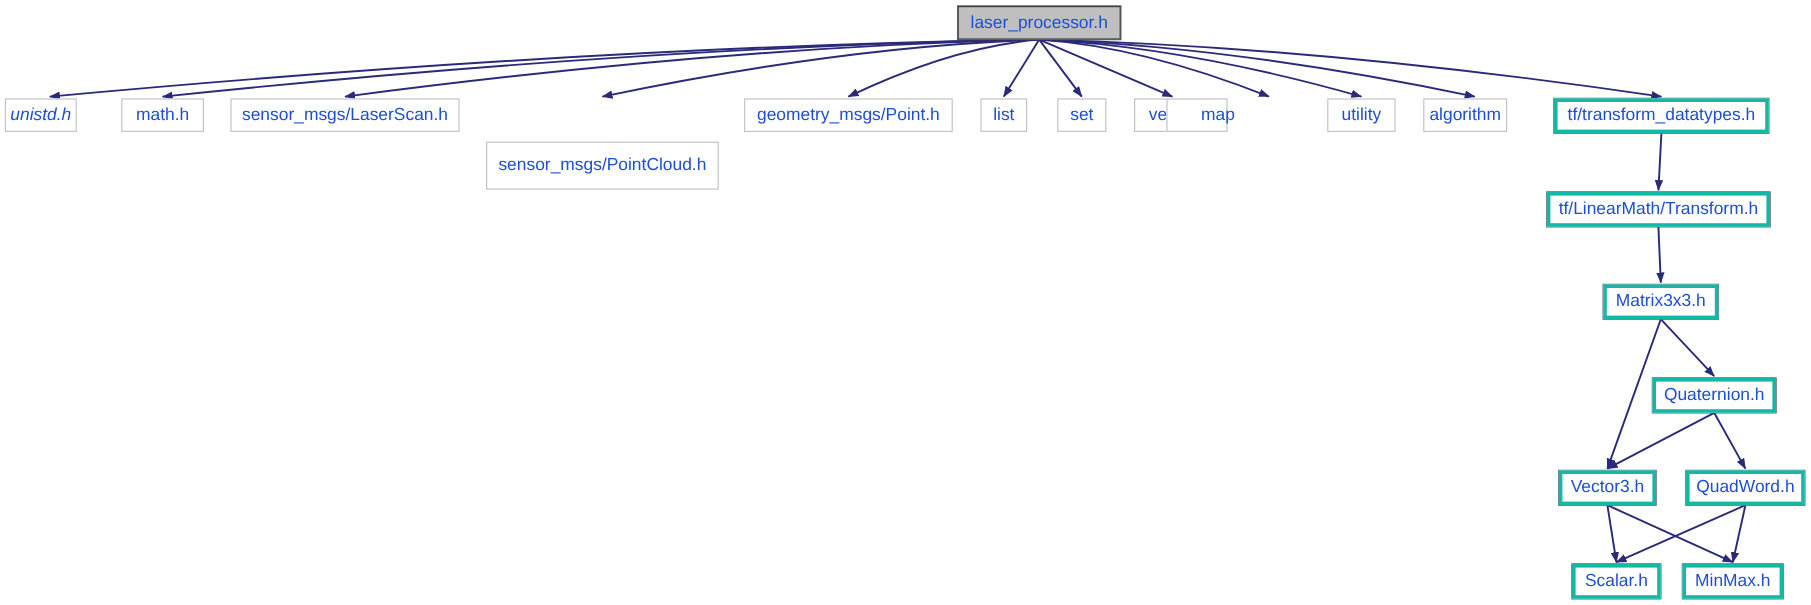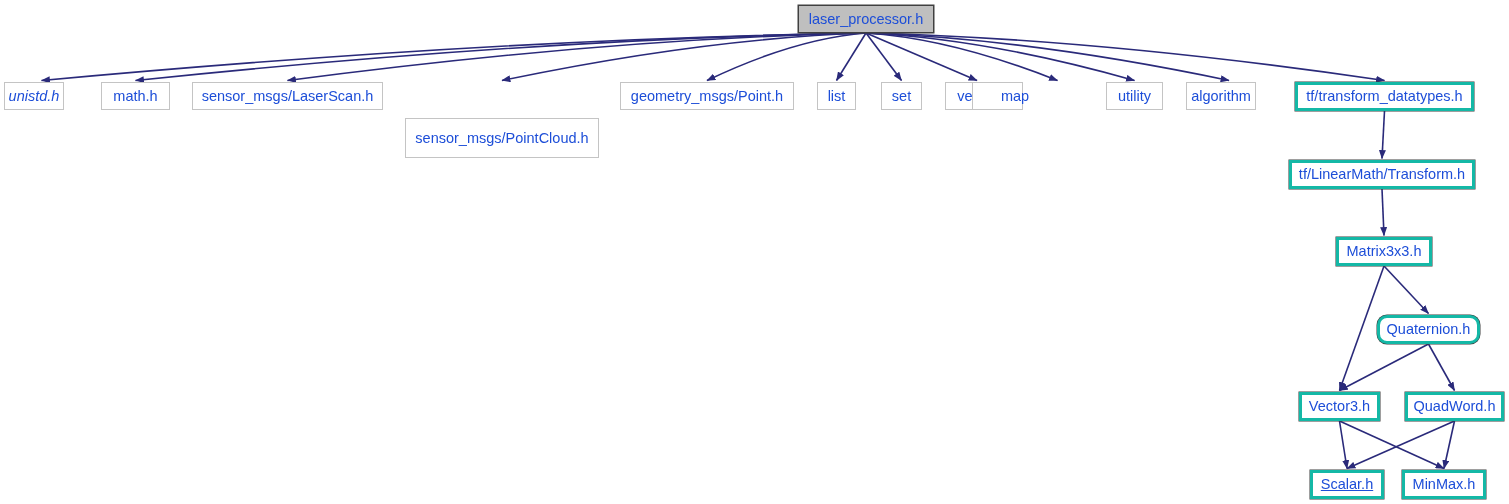--- a/index.html
+++ b/index.html
@@ -130,29 +130,29 @@
       </div>
       <div class="node-box strong" style="left: 1295px; top: 82px; width: 179px; height: 29px;">
         <span class="node-label">tf/transform_datatypes.h</span>
       </div>
       <div class="node-box strong" style="left: 1289px; top: 160px; width: 186px; height: 29px;">
         <span class="node-label">tf/LinearMath/Transform.h</span>
       </div>
       <div class="node-box strong" style="left: 1336px; top: 237px; width: 96px; height: 29px;">
         <span class="node-label">Matrix3x3.h</span>
       </div>
-      <div class="node-box strong" style="left: 1377px; top: 315px; width: 103px; height: 29px; border-radius: 10px;">
+      <div class="node-box strong" style="left: 1377px; top: 315px; width: 103px; height: 29px;">
         <span class="node-label">Quaternion.h</span>
       </div>
       <div class="node-box strong" style="left: 1299px; top: 392px; width: 81px; height: 29px; text-align: right;">
         <span class="node-label">Vector3.h</span>
       </div>
       <div class="node-box strong" style="left: 1405px; top: 392px; width: 99px; height: 29px;">
         <span class="node-label">QuadWord.h</span>
       </div>
-      <div class="node-box strong" style="left: 1310px; top: 470px; width: 74px; height: 29px; text-decoration: underline;">
+      <div class="node-box strong" style="left: 1310px; top: 470px; width: 74px; height: 29px;">
         <span class="node-label">Scalar.h</span>
       </div>
       <div class="node-box strong" style="left: 1402px; top: 470px; width: 84px; height: 29px;">
         <span class="node-label">MinMax.h</span>
       </div>
     </div>
 </div>
 
 </body></html>

